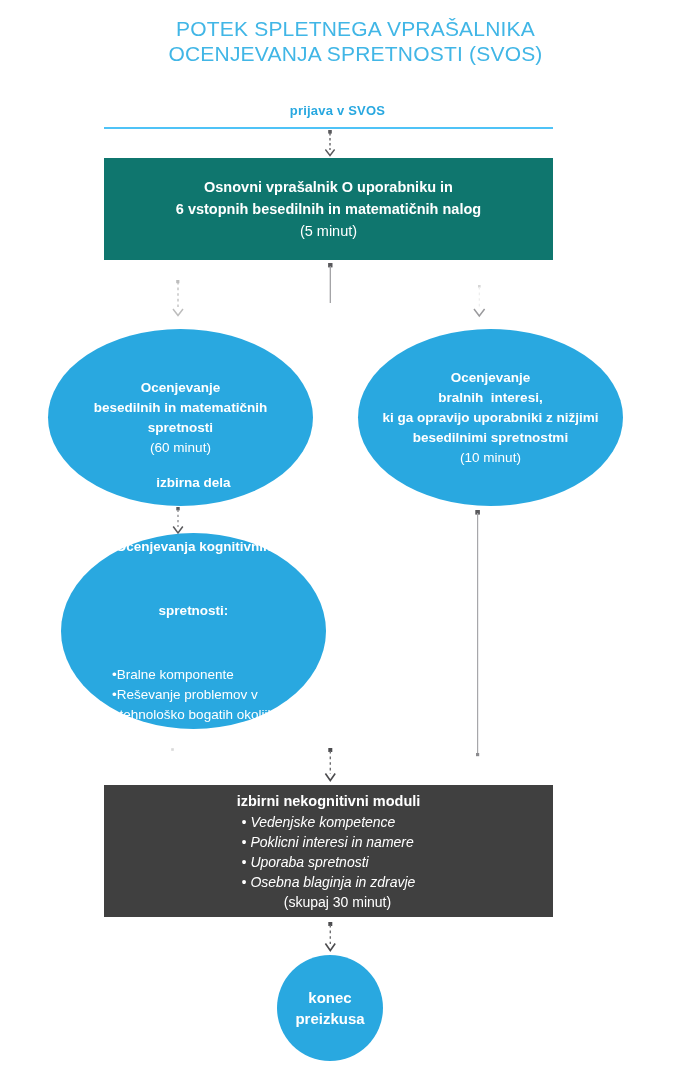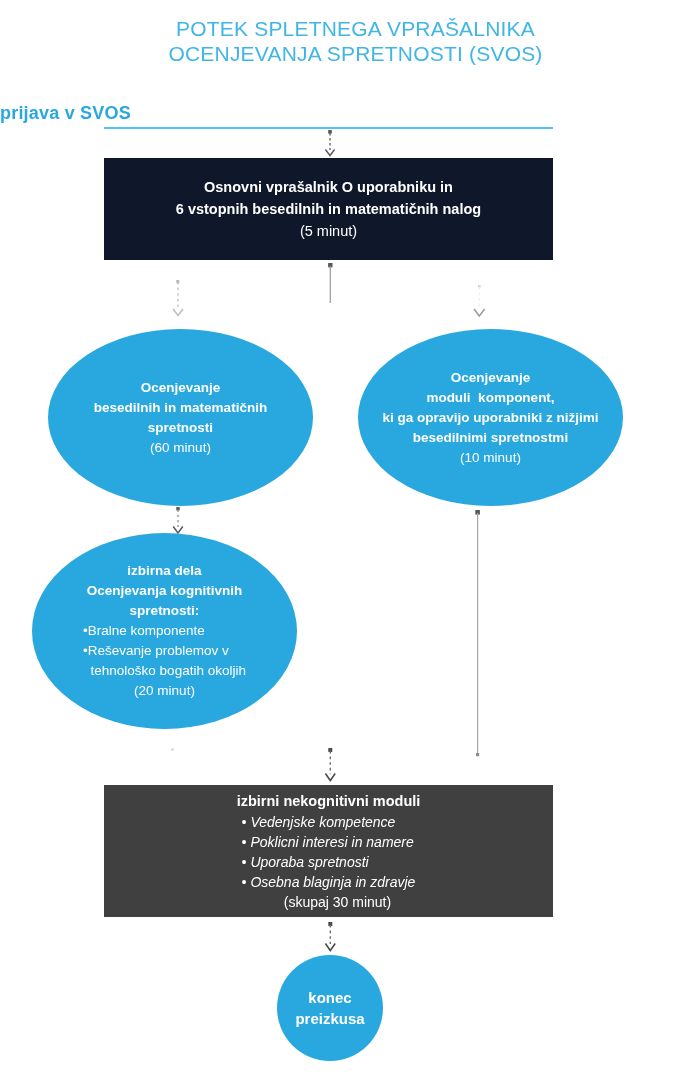--- a/index.html
+++ b/index.html
@@ -34,22 +34,23 @@
     line-height: 25px;
   }
   #diagram-title .tline { display: block; white-space: pre; padding-left: 36px; }
 
   
   #entry-label {
     position: absolute;
     left: 0;
     top: 103px;
     width: 675px;
+    text-align: center;
     color: #29A8E0;
-    font-size: 18px;
+    font-size: 13px;
     font-weight: bold;
     letter-spacing: 0.2px;
   }
   #entry-rule {
     position: absolute;
     left: 104px;
     top: 127px;
     width: 449px;
     height: 2px;
     background: #4FC3F7;
@@ -63,21 +64,21 @@
     display: flex;
     flex-direction: column;
     align-items: center;
     justify-content: center;
   }
   #box-intro {
     left: 104px;
     top: 158px;
     width: 449px;
     height: 102px;
-    background: #0f172a;
+    background: #0f766e;
   }
   #box-intro .ln {
     font-size: 14.5px;
     font-weight: bold;
     line-height: 22px;
     white-space: pre;
   }
   #box-intro .ln.plain { font-weight: normal; }
 
   #box-noncog {
@@ -156,24 +157,25 @@
     width: 265px;
     height: 177px;
   }
   #ellipse-reading-components {
     left: 358px;
     top: 329px;
     width: 265px;
     height: 177px;
   }
   #ellipse-optional-cognitive {
-    left: 32px;
+    left: 61px;
     top: 533px;
     width: 265px;
     height: 196px;
+    gap: 44px;
   }
   #circle-end {
     left: 277px;
     top: 955px;
     width: 106px;
     height: 106px;
   }
   #circle-end .ln {
     font-size: 15px;
     font-weight: bold;
@@ -238,21 +240,21 @@
 
   <div class="ellipse" id="ellipse-literacy-numeracy">
     <div class="ln">Ocenjevanje</div>
     <div class="ln">besedilnih in matematičnih</div>
     <div class="ln">spretnosti</div>
     <div class="ln plain">(60 minut)</div>
   </div>
 
   <div class="ellipse" id="ellipse-reading-components">
     <div class="ln">Ocenjevanje</div>
-    <div class="ln">moduli  komponent,</div>
+    <div class="ln">bralnih  interesi,</div>
     <div class="ln">ki ga opravijo uporabniki z nižjimi</div>
     <div class="ln">besedilnimi spretnostmi</div>
     <div class="ln plain">(10 minut)</div>
   </div>
 
   <div class="conn" style="left:170px; top:507px;">
     <svg width="20" height="32" viewBox="0 0 20 32">
       <rect x="6.3" y="0" width="3.4" height="3.4" fill="#59595C"></rect>
       <line x1="8" y1="2.5" x2="8" y2="20" stroke="#8C8C8F" stroke-width="1.3" stroke-dasharray="2.4,2.8"></line>
       <path d="M3.2 19.5 L8 26 L12.8 19.5" fill="none" stroke="#59595C" stroke-width="1.5"></path>

